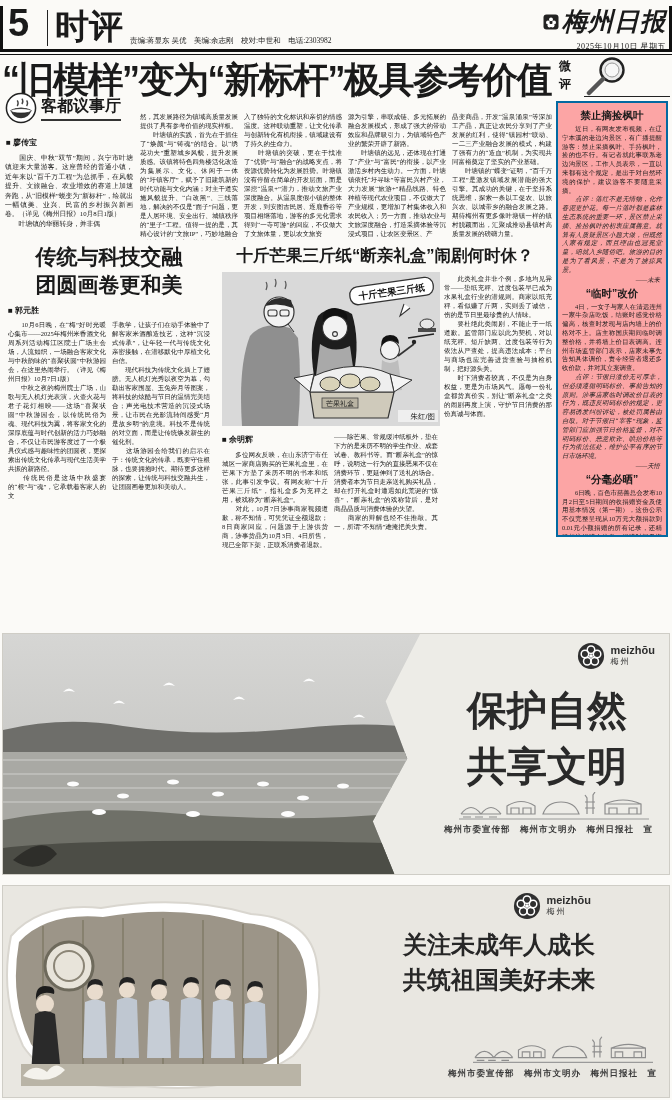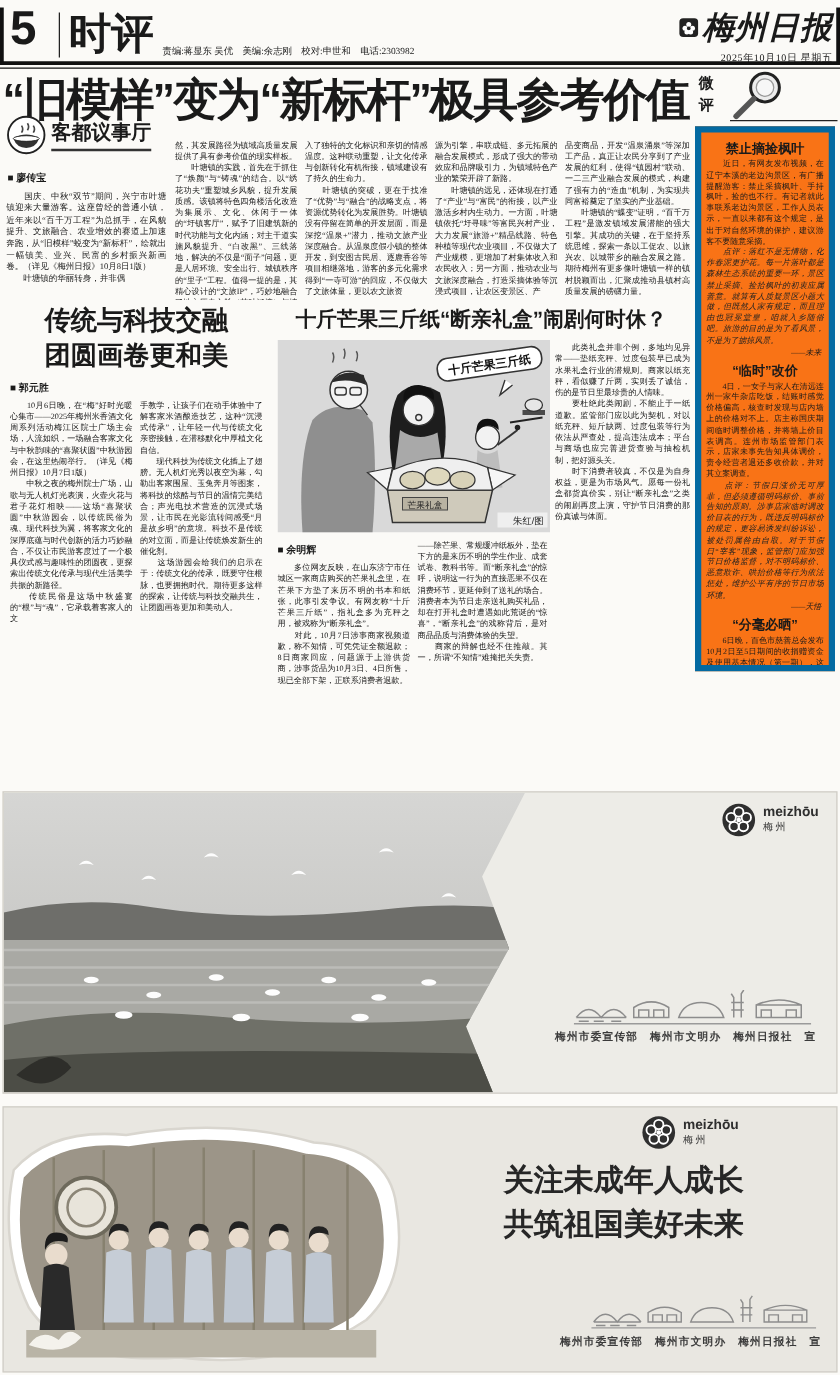--- a/index.html
+++ b/index.html
@@ -34,22 +34,22 @@
               border-bottom:2px solid #333;padding-bottom:2px;}
   
   .a2-title{position:absolute;left:8px;top:243px;width:202px;text-align:center;
       font-family:"Liberation Sans",sans-serif;font-size:21px;font-weight:900;line-height:1.35;}
   .a3-title{position:absolute;left:218px;top:245px;width:334px;text-align:center;
       font-family:"Liberation Sans",sans-serif;font-size:16.5px;font-weight:900;white-space:nowrap;}
   
   .mr-label{position:absolute;left:556px;top:57px;width:18px;font-family:"Liberation Sans",sans-serif;
       font-size:12px;font-weight:900;line-height:18px;word-break:break-all;text-align:center;}
   .mr-line{position:absolute;left:584px;top:96px;width:86px;height:1px;background:#222;}
-  .mr-box{position:absolute;left:556px;top:101px;width:112px;height:436px;border:5px solid #0369a1;
-      box-sizing:border-box;padding:3px 4px;overflow:hidden;background:#f97316;}
+  .mr-box{position:absolute;left:556px;top:101px;width:112px;height:436px;border:2px solid #0369a1;
+      box-sizing:border-box;padding:3px 4px;overflow:hidden;background:#fca5a5;}
   .mr-title{font-family:"Liberation Sans",sans-serif;font-size:10.5px;font-weight:900;
       text-align:center;margin:3px 0 2px;}
   .mr-body{font-size:6.4px;line-height:8.8px;text-align:justify;white-space:pre-line;}
   .mr-comment{font-size:6.4px;line-height:8.8px;text-align:justify;white-space:pre-line;
       font-style:italic;color:#222;}
   .mr-sig{font-size:6.4px;line-height:9px;text-align:right;font-style:italic;padding-right:2px;}
   
   .cartoon{position:absolute;left:222px;top:272px;width:218px;height:154px;}
   
   .banner{position:absolute;left:2px;width:668px;border:1px solid #cfcdc6;box-sizing:border-box;}
@@ -264,20 +264,24 @@
             <circle cx="11" cy="20.6" r="4"></circle>
             <circle cx="8.5" cy="12.9" r="4"></circle>
         </g>
         <circle cx="15" cy="15" r="2" fill="#fff"></circle>
       </svg>
       <div>
         <div class="b-logo-en">meizhōu</div>
         <div class="b-logo-cn">梅州</div>
       </div>
     </div>
+    <div class="b1-title">
+      <div>保护自然</div>
+      <div>共享文明</div>
+    </div>
     <svg class="b-skyline" style="right:20px;top:158px;" width="190" height="28" viewBox="0 0 190 28" fill="none" stroke="#8d8d8d" stroke-width="1.2">
       <path d="M2,22 q10,-13 20,0 q10,-13 20,0 M2,22 l40,0 M4,25 l8,0 M16,25 l8,0 M30,25 l8,0"></path>
       <path d="M48,22 l0,-8 q14,-9 28,0 l0,8 z M52,22 l0,-6 l8,0 l0,6 M64,22 l0,-6 l8,0 l0,6"></path>
       <path d="M84,22 q4,-12 18,-12 q14,0 18,12 z M88,22 l28,0"></path>
       <path d="M128,22 l0,-16 l-2,-3 M134,22 l0,-19 l2,-3 M126,10 l10,0 M126,16 l10,0"></path>
       <path d="M146,22 l0-10 l36,0 l0,10 z M150,22 l0,-6 l8,0 l0,6 M170,22 l0,-6 l8,0 l0,6 M146,12 q18,-8 36,0"></path>
       <line x1="0" y1="27" x2="190" y2="27" stroke="#9a9a9a"></line>
     </svg>
     <div class="b-credits" style="right:16px;top:190px;">梅州市委宣传部　梅州市文明办　梅州日报社　宣</div>
   </div>

